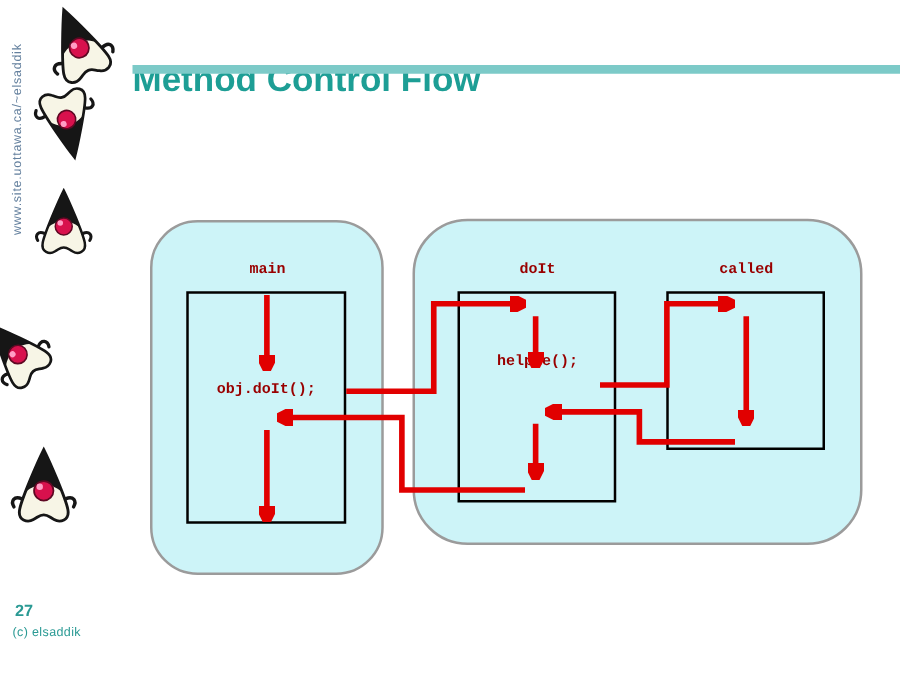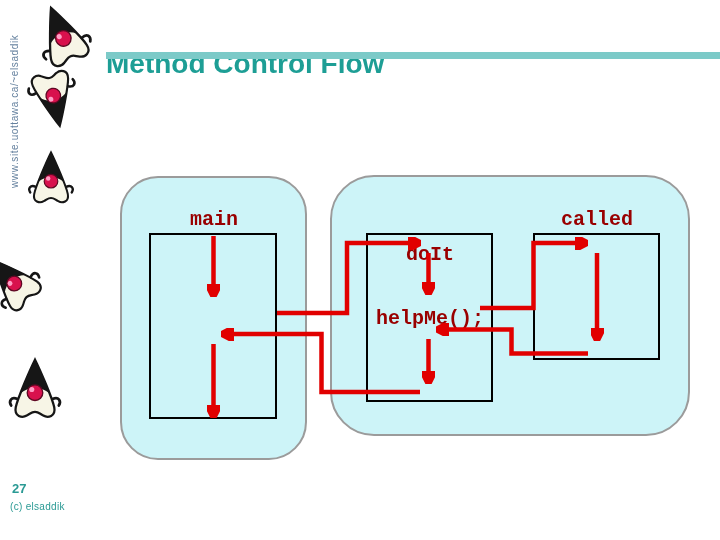--- a/index.html
+++ b/index.html
@@ -59,28 +59,28 @@
     border:2px solid var(--panel-border);
   }
   .caller-panel{left:120px;top:176px;width:187px;height:284px;border-radius:38px;}
   .callee-panel{left:330px;top:175px;width:360px;height:261px;border-radius:44px;}
   .frame{position:absolute;border:2px solid #000000;background:transparent;}
   .main-frame{left:149px;top:233px;width:128px;height:186px;}
   .doit-frame{left:366px;top:233px;width:127px;height:169px;}
   .helpme-frame{left:533px;top:233px;width:127px;height:127px;}
   .frame-label,.code{
     position:absolute;font-family:"Liberation Mono",monospace;font-weight:bold;
-    color:var(--code-text);font-size:20px;white-space:nowrap;
+    color:var(--code-text);font-size:12px;white-space:nowrap;
     transform:translateX(-50%);
   }
   .main-label{left:214px;top:208px;}
-  .doit-label{left:430px;top:208px;margin-top:35px;}
+  .doit-label{left:430px;top:208px;}
   .helpme-label{left:597px;top:208px;}
   .main-code{left:213px;top:304px;}
-  .doit-code{left:430px;top:307px;text-align:right;}
+  .doit-code{left:430px;top:282px;text-align:right;}
   .flow-arrows{position:absolute;left:0;top:0;width:720px;height:540px;pointer-events:none;}
   .flow-arrows path{stroke:var(--arrow);stroke-width:4.5px;fill:none;}
 </style>
 </head>
 <body>
 
 <div class="slide">
 
   <div class="page-title">Method Control Flow</div>
   <div class="title-rule"></div>
@@ -121,20 +121,21 @@
   <div class="panel callee-panel"></div>
 
   <div class="frame main-frame"></div>
   <div class="frame doit-frame"></div>
   <div class="frame helpme-frame"></div>
 
   <div class="frame-label main-label">main</div>
   <div class="frame-label doit-label">doIt</div>
   <div class="frame-label helpme-label">called</div>
 
+  <div class="code main-code">obj.doIt();</div>
   <div class="code doit-code">helpMe();</div>
 
   <svg class="flow-arrows" viewBox="0 0 720 540">
     <defs>
       <marker id="ah" viewBox="0 0 10 10" refX="1" refY="5" markerWidth="13" markerHeight="13" orient="auto" markerUnits="userSpaceOnUse">
         <path d="M0 0 L10 5 L0 10 Z" fill="#e10000" stroke="none" style="fill:var(--arrow,#e10000)"></path>
       </marker>
     </defs>
     <path d="M213.5 236 V285" marker-end="url(#ah)"></path>
     <path d="M277 313 H347 V243 H409" marker-end="url(#ah)"></path>

